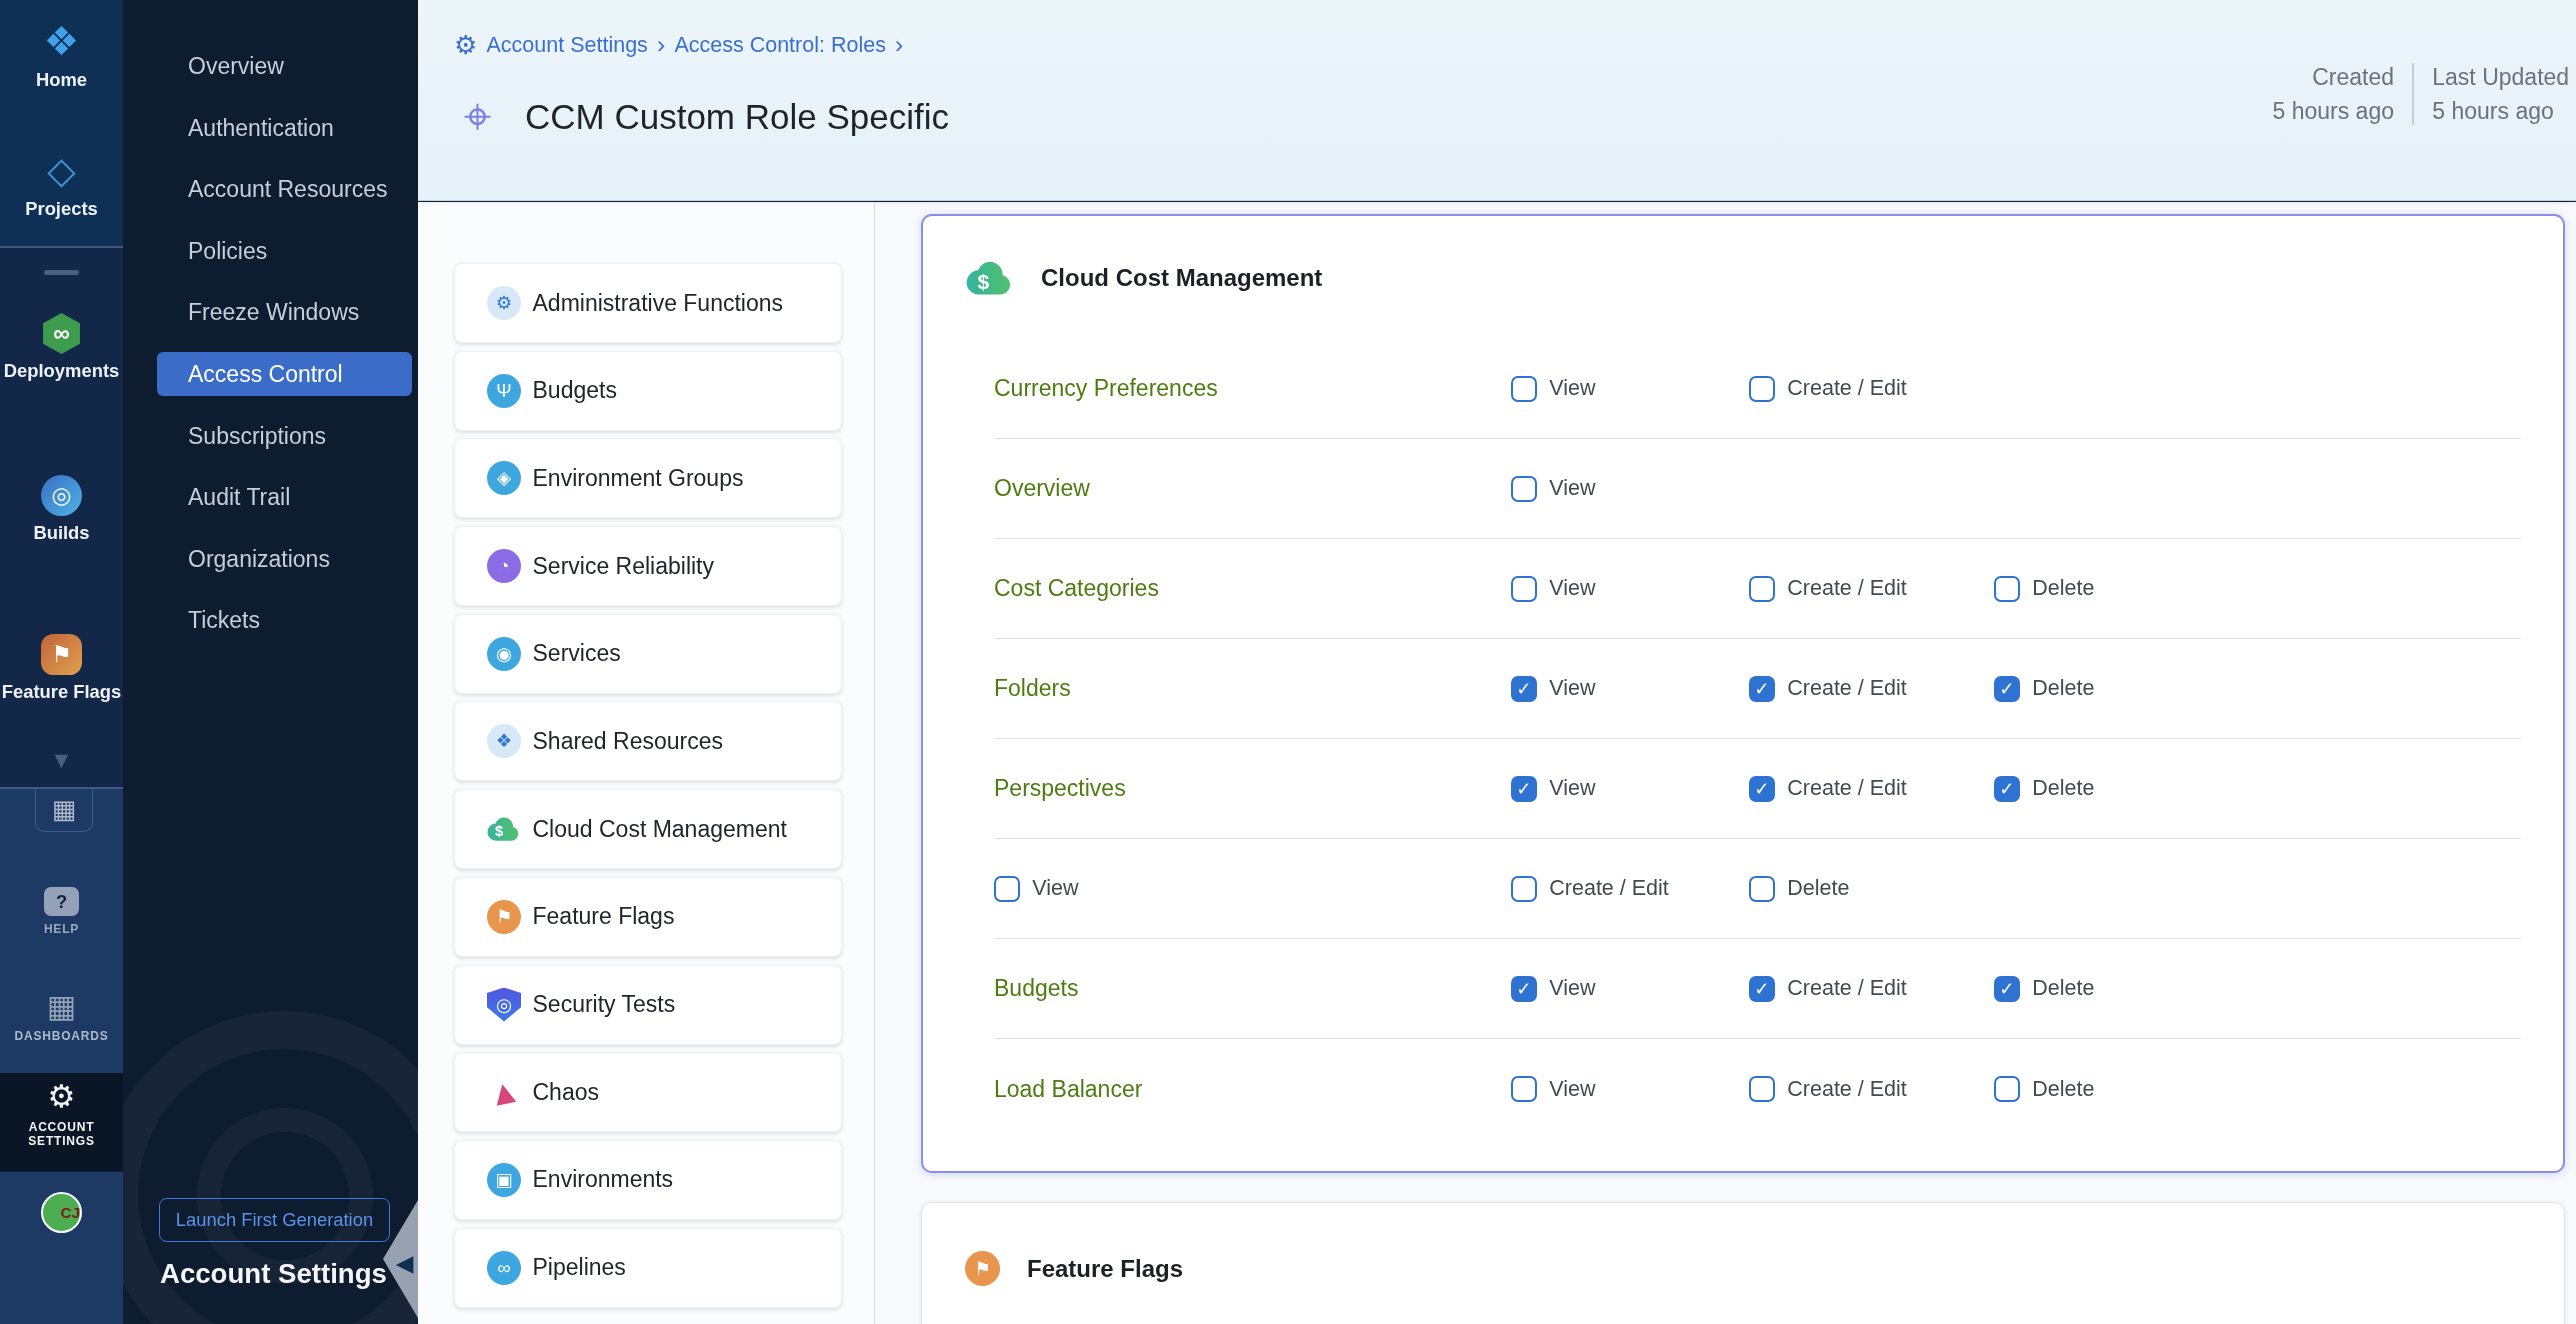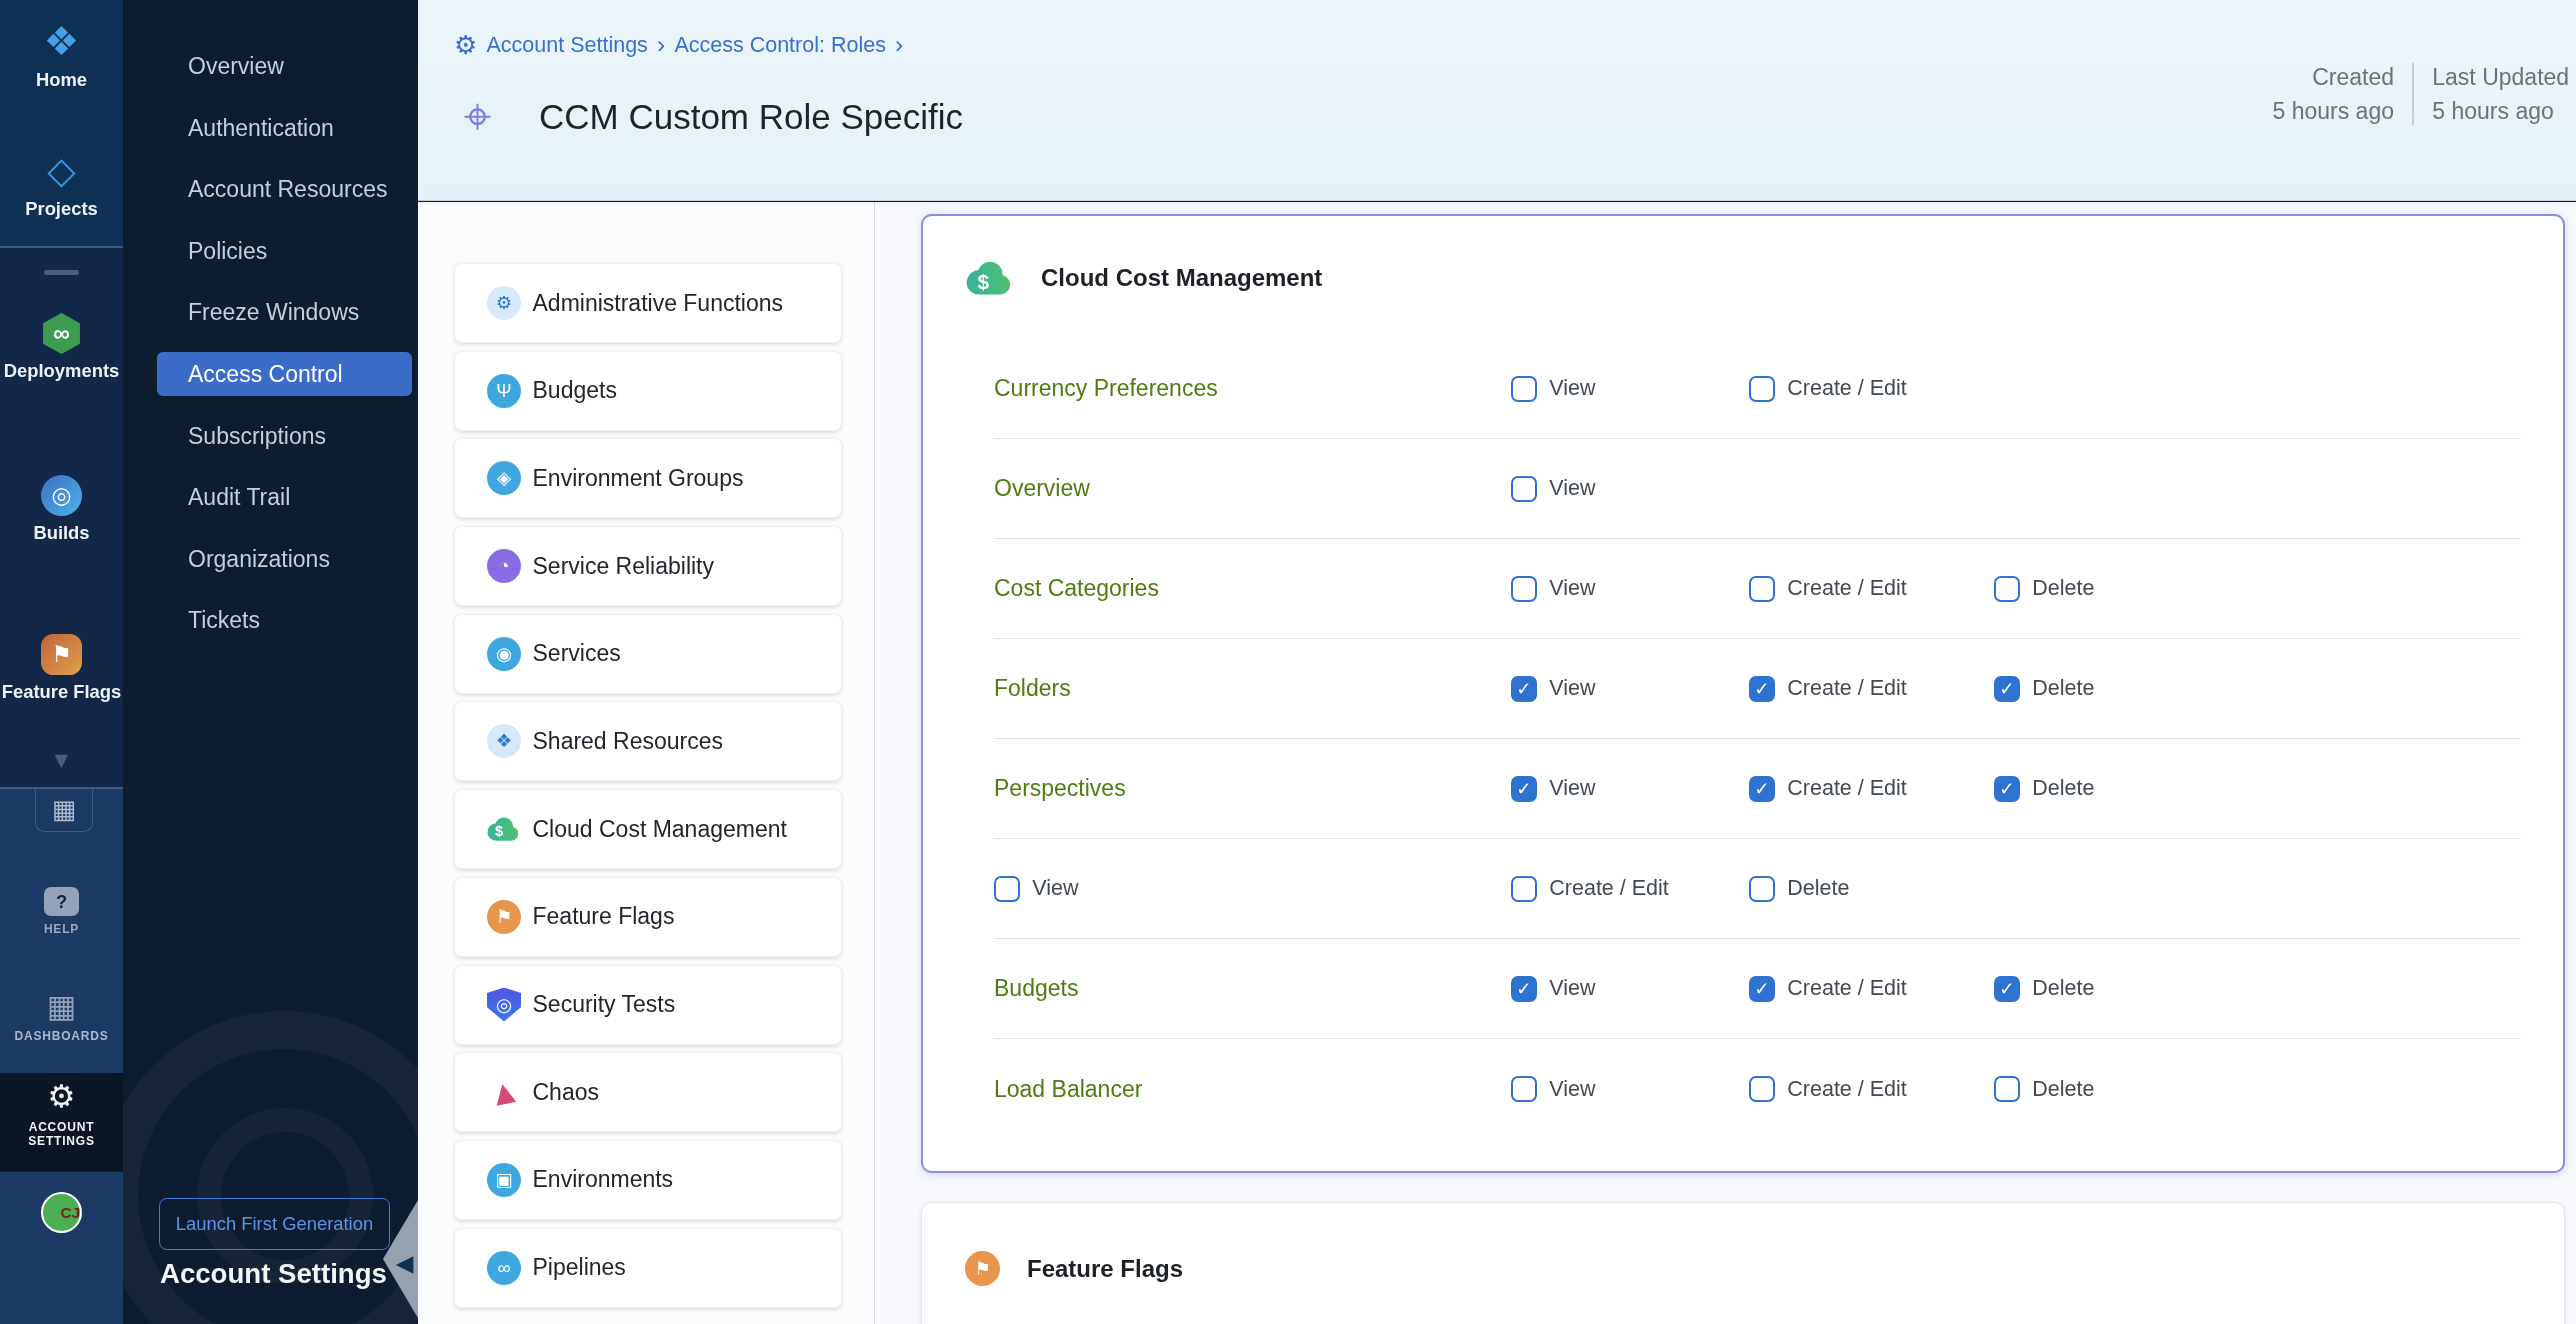--- a/index.html
+++ b/index.html
@@ -47,40 +47,40 @@
                   background:#0e1c30; overflow:hidden; z-index:4; }
   .ring1 { position:absolute; left:-23px; top:1011px; width:368px; height:368px; border-radius:50%;
            border:38px solid rgba(255,255,255,0.045); }
   .ring2 { position:absolute; left:74px; top:1108px; width:176px; height:176px; border-radius:50%;
            border:24.5px solid rgba(255,255,255,0.04); }
   #settings-nav ul { position:absolute; top:44px; left:0; right:0; list-style:none; }
   #settings-nav li { height:44px; line-height:44px; margin-bottom:17.6px; padding-left:65px;
                      font-size:23px; color:#c5cfda; border-radius:6.1px; cursor:pointer; white-space:nowrap; }
   #settings-nav li[data-state="selected"] { margin-left:34px; margin-right:6.1px; padding-left:31px;
                      background:#3a6cc8; color:#ffffff; }
-  .launch-btn { position:absolute; left:36px; top:1198px; width:231px; height:52px;
+  .launch-btn { position:absolute; left:36px; top:1198px; width:231px; height:44px;
                 background:transparent; border:1.5px solid #3f7ae0; border-radius:7.7px;
                 color:#5b93e8; font-size:18.4px; font-family:inherit; cursor:pointer; }
   .nav-footer-title { position:absolute; left:37px; top:1258px; font-size:27.6px; font-weight:bold; color:#f4f6f8; }
   .corner-shape { position:absolute; right:0; top:1200px; width:35px; height:118px; background:#97a2b1;
                   clip-path:polygon(100% 0,0 50%,100% 100%); }
   .collapse-arrow { position:absolute; right:4.6px; top:1250px; font-size:23px; color:#0d3054; cursor:pointer; z-index:2; }
 
   
   #page-header { position:absolute; left:418px; top:0; right:0; height:201px;
                  background:linear-gradient(180deg,#ebf5fa,#e6f1f8); border-bottom:1.5px solid #c9ced6;
                  box-shadow:0 1.5px 3.8px rgba(30,40,60,0.08); z-index:3; }
   .breadcrumb { position:absolute; left:36px; top:31px; display:flex; align-items:center; gap:9.2px;
                 font-size:21.5px; font-weight:500; color:#3a6fd1; }
   .bc-gear { font-size:26px; line-height:26px; cursor:pointer; }
   .bc-link { cursor:pointer; }
   .bc-sep { font-size:24.5px; color:#3a6fd1; }
   .title-row { position:absolute; left:32px; top:89px; display:flex; align-items:center; }
   .role-icon { width:55px; text-align:center; font-size:49px; color:#7b80e3; line-height:55px; }
-  .page-title { margin-left:34px; font-size:35px; font-weight:500; color:#1f2429;text-align:center; }
+  .page-title { margin-left:20px; font-size:35px; font-weight:500; color:#1f2429;text-align:center; }
   .meta { position:absolute; right:6.9px; top:60px; display:flex; align-items:stretch; color:#6a7280; }
   .meta-col { font-size:23px; line-height:34px; }
   .meta-col.right { text-align:right; }
   .meta-div { width:1.5px; background:#c6ccd6; margin:3.1px 18.4px 3.1px 18.4px; }
 
   
   #content { position:absolute; left:418px; top:202px; right:0; bottom:0; display:flex; overflow:hidden; }
   .resource-col { width:457px; background:#fbfcfd; border-right:1.5px solid #d8dce2;
                   padding-top:61px; flex-shrink:0; }
   .res-card { width:388px; height:80px; margin:0 0 7.7px 36px; background:#ffffff; border:0.8px solid #eef0f3;

